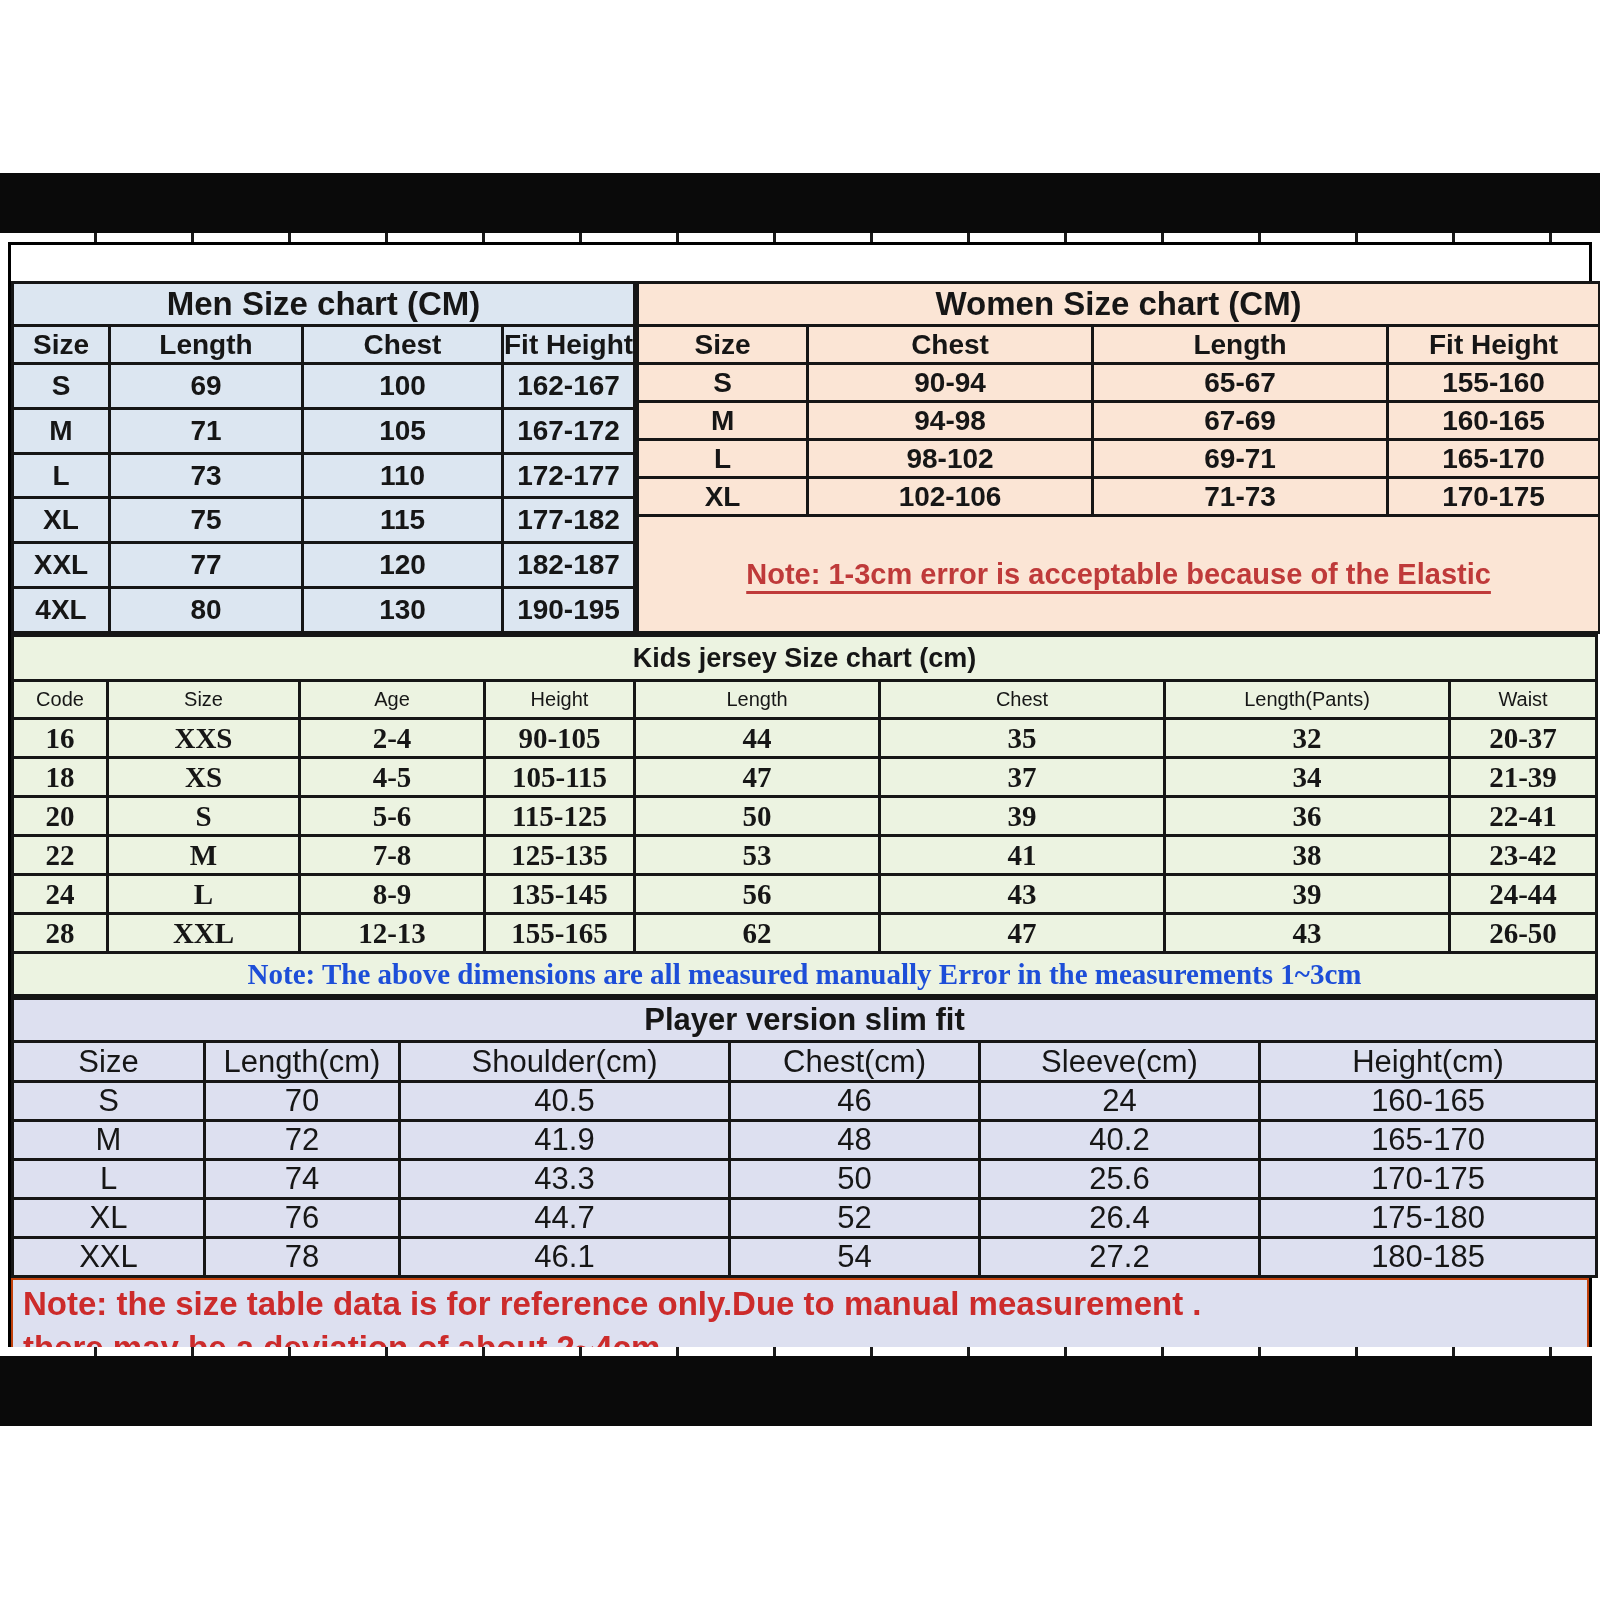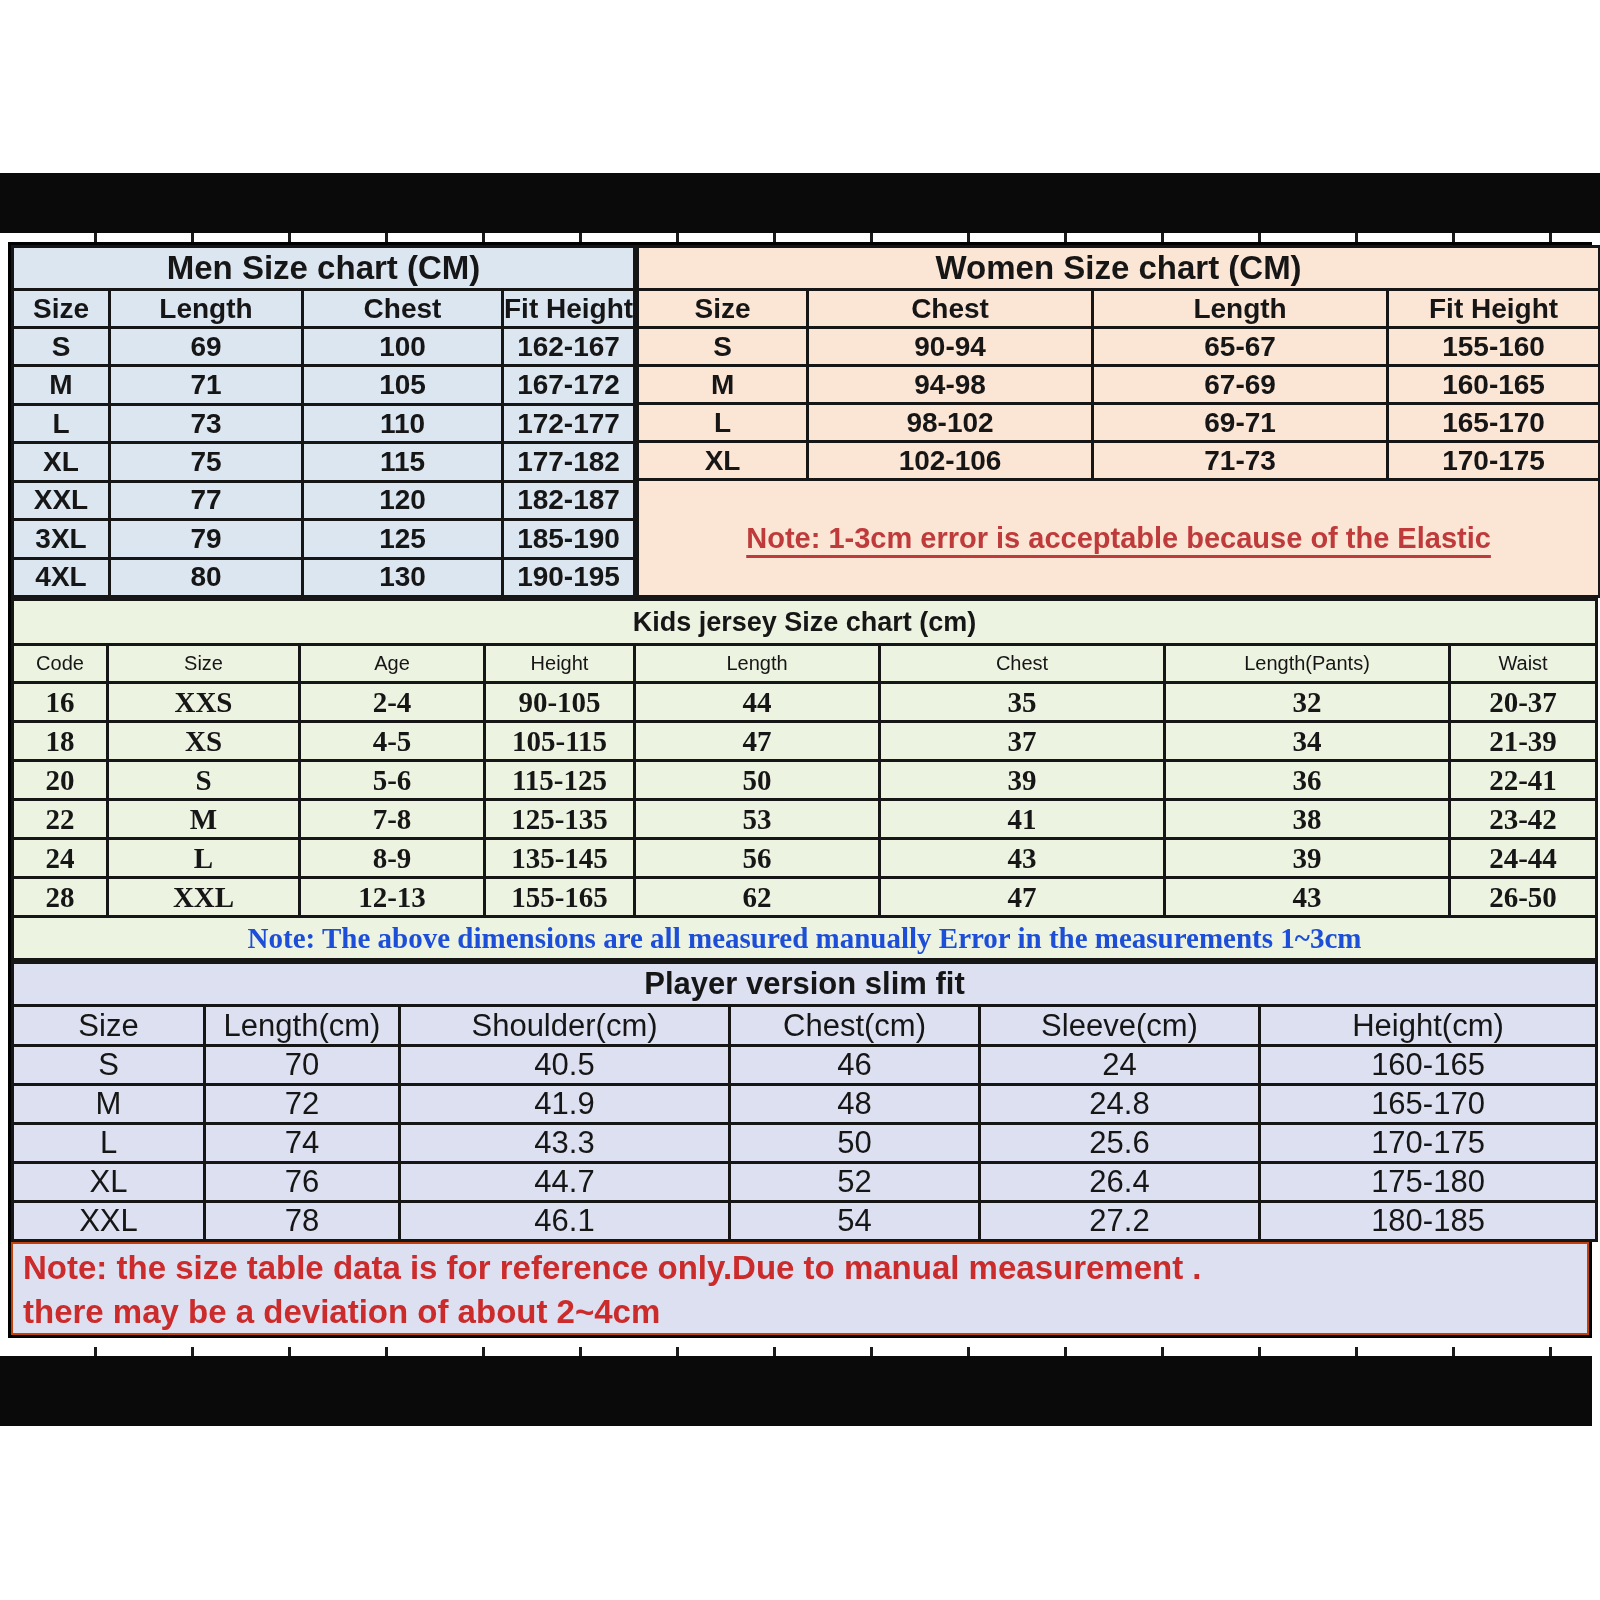--- a/index.html
+++ b/index.html
@@ -6,21 +6,21 @@
   .page{position:relative;width:1600px;height:1600px;background:#ffffff;overflow:hidden;
         font-family:"Liberation Sans",sans-serif;color:#161616;}
   .bar{position:absolute;background:#0a0a0a;}
   .bar-top{left:0;top:173px;width:1600px;height:60px;}
   .bar-bottom{left:0;top:1356px;width:1592px;height:70px;}
   .ticks{position:absolute;left:0;width:1592px;height:9px;background:#ffffff;
          background-image:repeating-linear-gradient(to right,#ffffff 0 94px,#1a1a1a 94px 97px);}
   .ticks-top{top:233px;}
   .ticks-bottom{top:1347px;}
   .sheet{position:absolute;left:8px;top:242px;width:1584px;border:3px solid #000;box-sizing:border-box;}
-  .mw-row{display:flex;}
+  .mw-row{display:flex;margin-top:36px;}
   table.tbl{border-collapse:collapse;table-layout:fixed;}
   .tbl td,.tbl th{border:3px solid #161616;text-align:center;vertical-align:middle;
                   padding:0;overflow:hidden;white-space:nowrap;}
   
   .men{width:622px;background:#dce6f1;}
   .women{width:962px;background:#fbe5d5;}
   .tr-title td{height:40px;font-size:33px;font-weight:bold;}
   .men thead tr,.women thead tr{height:38px;}
   .men th,.women th{font-size:28px;font-weight:bold;}
   .men tbody tr,.women tbody tr{height:38px;font-size:28px;font-weight:bold;}
@@ -102,26 +102,20 @@
               <td>115</td>
               <td>177-182</td>
             </tr>
             <tr>
               <td>XXL</td>
               <td>77</td>
               <td>120</td>
               <td>182-187</td>
             </tr>
             <tr>
-              <td>3XL</td>
-              <td>79</td>
-              <td>125</td>
-              <td>185-190</td>
-            </tr>
-            <tr>
               <td>4XL</td>
               <td>80</td>
               <td>130</td>
               <td>190-195</td>
             </tr>
           </tbody>
       </table>
 
       <table class="tbl women">
         <colgroup>
@@ -300,21 +294,21 @@
             <td>40.5</td>
             <td>46</td>
             <td>24</td>
             <td>160-165</td>
           </tr>
           <tr>
             <td>M</td>
             <td>72</td>
             <td>41.9</td>
             <td>48</td>
-            <td>24.8</td>
+            <td>40.2</td>
             <td>165-170</td>
           </tr>
           <tr>
             <td>L</td>
             <td>74</td>
             <td>43.3</td>
             <td>50</td>
             <td>25.6</td>
             <td>170-175</td>
           </tr>

